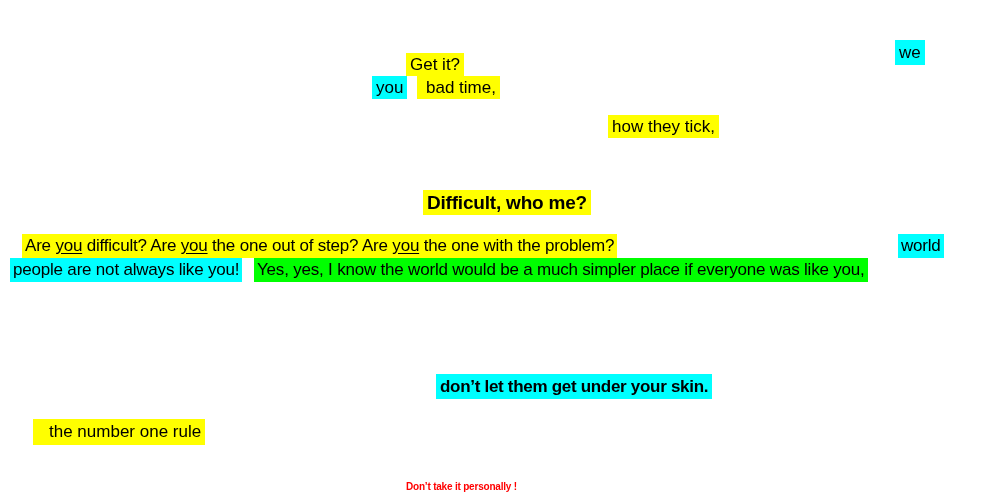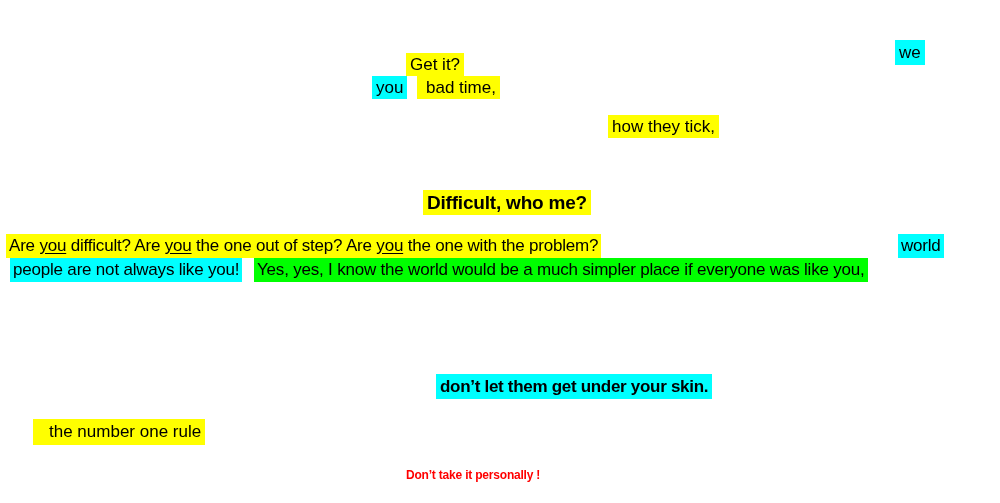--- a/index.html
+++ b/index.html
@@ -23,43 +23,44 @@
   .hl-g{background:#00ff00;text-align:center;}
   .bold{font-weight:bold;}
   .seg-u{text-decoration:underline;text-underline-offset:2px;}
   .heading{font-size:19px;line-height:25px;letter-spacing:-0.2px;}
   .skin{font-size:17px;line-height:25px;letter-spacing:-0.3px;}
   .para{font-size:17px;line-height:24px;letter-spacing:-0.2px;padding:0 3px;}
   .red-line{
     color:#ff0000;
     background:none;
     font-weight:bold;
-    font-size:12px;
+    font-size:10px;
     line-height:18px;
     letter-spacing:-0.2px;
+    margin-top:12px;
   }
 </style>
 </head>
 <body>
 
 <div class="page">
 
   <span class="frag hl-y" style="left:406px;top:53px;">Get it?</span>
 
   <span class="frag hl-c" style="left:895px;top:40px;line-height:25px;">we</span>
 
   <span class="frag hl-c" style="left:372px;top:76px;">you</span>
 
   <span class="frag hl-y" style="left:417px;top:76px;padding-left:9px;">bad time,</span>
 
   <span class="frag hl-y" style="left:608px;top:99px;margin-top:16px;">how they tick,</span>
 
   <span class="frag hl-y bold heading" style="left:423px;top:190px;">Difficult, who me?</span>
 
-  <span class="frag hl-y para" style="left:6px;top:234px;">
+  <span class="frag hl-y para" style="left:22px;top:234px;">
     <span>Are </span><span class="seg-u">you</span><span> difficult? Are </span><span class="seg-u">you</span><span> the one out of step? Are </span><span class="seg-u">you</span><span> the one with the problem?</span>
   </span>
 
   <span class="frag hl-c para" style="left:898px;top:234px;">world</span>
 
   <span class="frag hl-c para" style="left:10px;top:258px;">people are not always like you!</span>
 
   <span class="frag hl-g para" style="left:254px;top:258px;">Yes, yes, I know the world would be a much simpler place if everyone was like you,</span>
 
   <span class="frag hl-c bold skin" style="left:436px;top:374px;">don’t let them get under your skin.</span>

